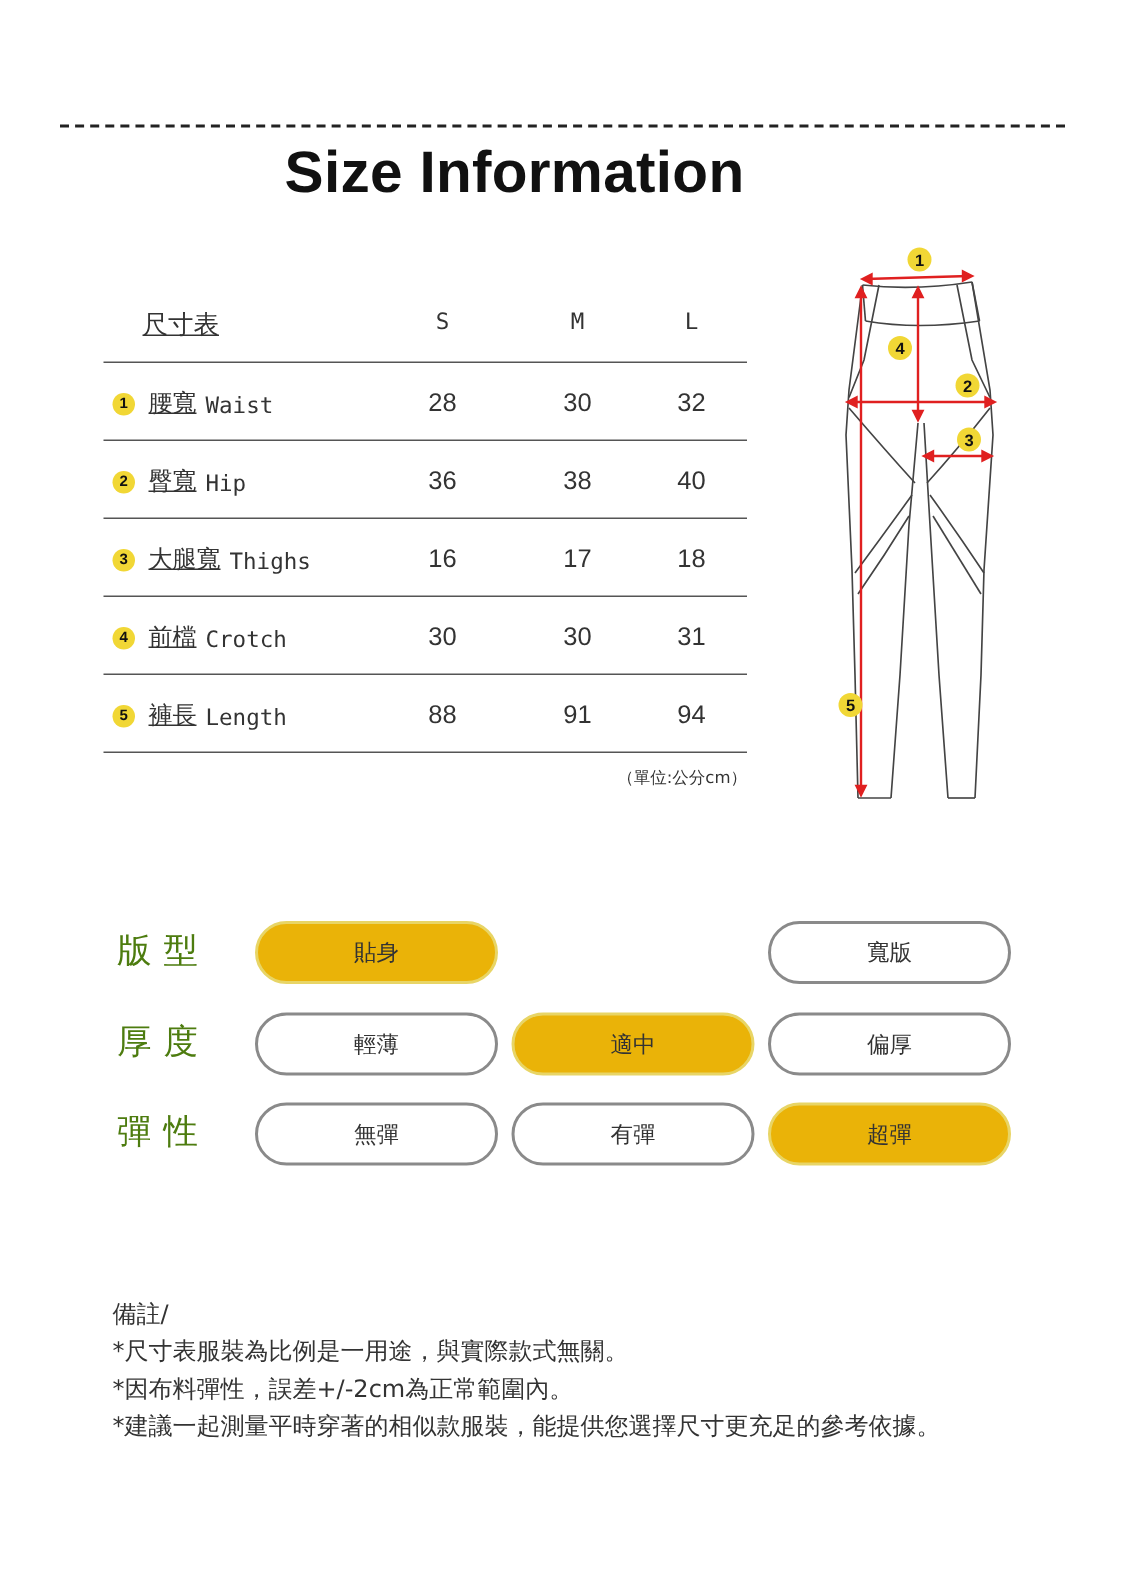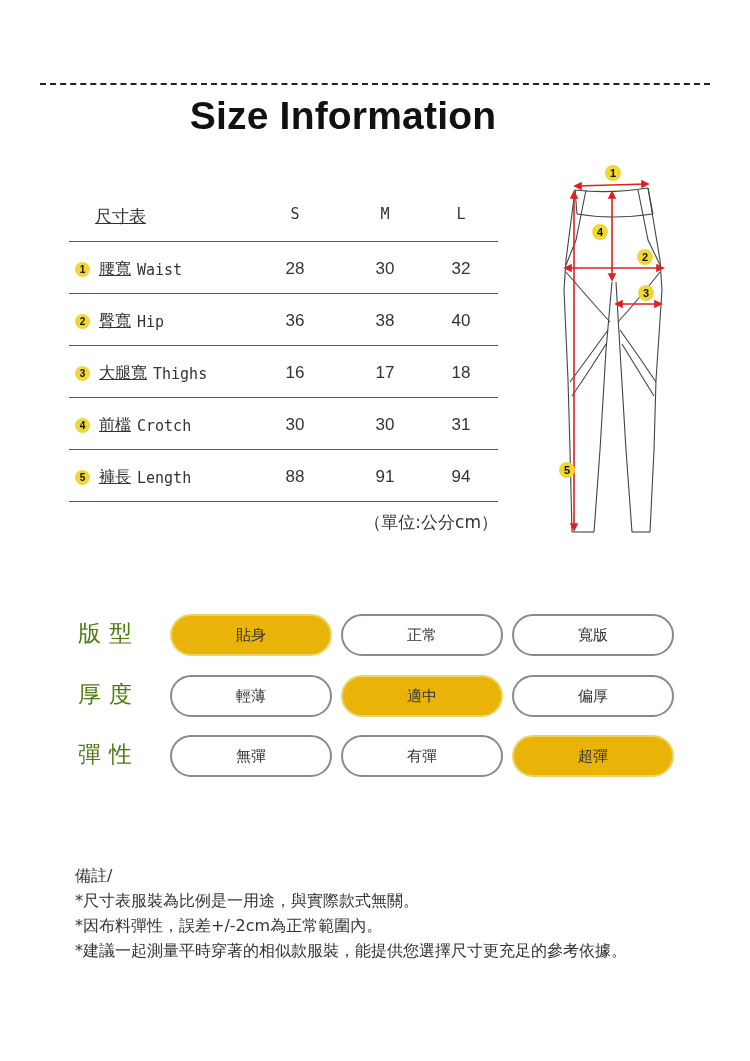--- a/index.html
+++ b/index.html
@@ -22,21 +22,21 @@
     .c-s { left: 210px; width: 32px; text-align: center; font-family: "Liberation Sans", sans-serif; font-size: 17px; }
     .c-m { left: 300px; width: 32px; text-align: center; font-family: "Liberation Sans", sans-serif; font-size: 17px; }
     .c-l { left: 376px; width: 32px; text-align: center; font-family: "Liberation Sans", sans-serif; font-size: 17px; }
     .head .c-label { left: 26px; font-size: 17px; text-decoration: underline; }
     .head .c-s, .head .c-m, .head .c-l { font-family: "DejaVu Sans Mono", monospace; font-size: 15px; }
     .badge { display: inline-flex; width: 15px; height: 15px; border-radius: 50%; background: #f1d735;
              align-items: center; justify-content: center; font-size: 10px; font-weight: bold;
              color: #111; margin-right: 9px; font-family: "Liberation Sans", sans-serif; }
     .lbl-zh { margin-right: 6px; text-decoration: underline; }
     .lbl-en { font-family: "DejaVu Sans Mono", monospace; font-size: 15px; }
-    .unit { position: absolute; right: 0; top: 316px; font-size: 17px; color: #333; text-align: right; }
+    .unit { position: absolute; right: 0; top: 316px; font-size: 11px; color: #333; text-align: right; }
 
     
     .diagram { position: absolute; left: 520px; top: 150px; width: 180px; height: 400px; }
 
     
     .attr-row { position: absolute; left: 78px; width: 600px; height: 44px; }
     .attr-label { position: absolute; left: 0; top: 4px; font-size: 23px; color: #4d7c0f; letter-spacing: 8px; }
     .pill { position: absolute; top: 0; width: 162px; height: 42px; border-radius: 22px;
             border: 2px solid #8a8a8a; background: #fff; box-sizing: border-box;
             display: flex; align-items: center; justify-content: center; font-size: 15px; color: #333; }
@@ -180,21 +180,20 @@
         <text x="126" y="147">3</text>
       <circle cx="47" cy="320" r="8" fill="#f1d735"></circle>
         <text x="47" y="324">5</text>
     </g>
   </svg>
 </div>
 
 <div class="attr-row" style="top:614px;">
   <div class="attr-label">版型</div>
   <div class="pill p0 on">貼身</div>
-  <div class="pill p1">正常</div>
   <div class="pill p2">寬版</div>
 </div>
 
 <div class="attr-row" style="top:675px;">
   <div class="attr-label">厚度</div>
   <div class="pill p0">輕薄</div>
   <div class="pill p1 on">適中</div>
   <div class="pill p2">偏厚</div>
 </div>
 

